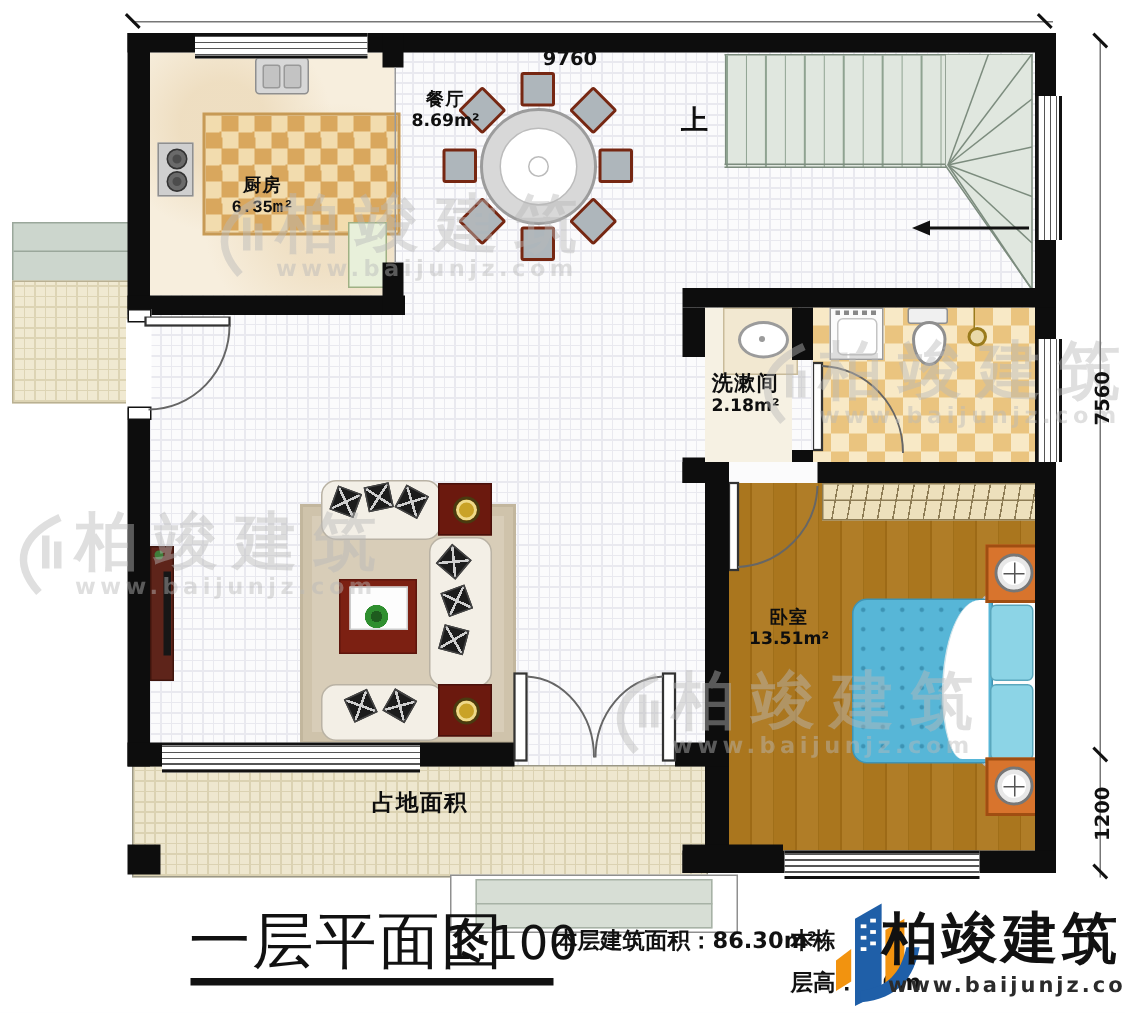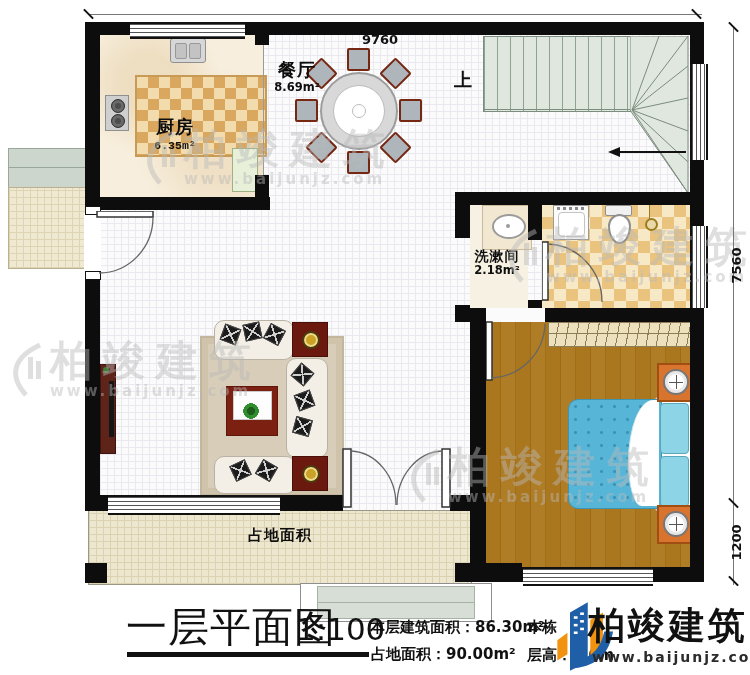--- a/index.html
+++ b/index.html
@@ -9,21 +9,21 @@
   .wall{position:absolute;background:#0d0d0d;z-index:20;}
   .jamb{position:absolute;background:#fff;border:1px solid #111;z-index:26;}
   .gridfloor{background-color:#fbfbfc;background-image:
      repeating-linear-gradient(0deg,#e9e9ef 0 1px,transparent 1px 7px),
      repeating-linear-gradient(90deg,#e9e9ef 0 1px,transparent 1px 7px);}
   .win-h{position:absolute;background:#fff;border-top:2px solid #111;border-bottom:2px solid #111;
      background-image:repeating-linear-gradient(180deg,#555 0 1px,transparent 1px 4px);z-index:25;}
   .win-v{position:absolute;background:#fff;border-left:2px solid #111;border-right:2px solid #111;
      background-image:repeating-linear-gradient(90deg,#555 0 1px,transparent 1px 4px);z-index:25;}
   .room-label{position:absolute;text-align:center;color:#0e0e0e;font-weight:bold;line-height:1.15;z-index:35;}
-  .room-label .nm{font-size:18px;letter-spacing:1px;display:block;}
+  .room-label .nm{font-size:12px;letter-spacing:1px;display:block;}
   .room-label .ar{font-size:11.5px;display:block;}
   .doorsvg{position:absolute;z-index:27;}
   .furn{position:absolute;z-index:12;}
   .watermark{position:absolute;z-index:40;opacity:.45;color:#b9b9b9;pointer-events:none;
      display:flex;align-items:center;gap:4px;}
   .watermark .wm-big{font-size:42px;font-weight:900;letter-spacing:11px;white-space:nowrap;line-height:1;}
   .watermark .wm-url{font-size:15px;font-weight:bold;letter-spacing:3px;white-space:nowrap;}
   .dim{position:absolute;color:#111;font-weight:bold;font-size:13px;z-index:45;}
   .dimline{position:absolute;background:#777;z-index:44;}
   .tick{position:absolute;width:13px;height:2px;background:#111;transform:rotate(45deg);z-index:45;}
@@ -219,20 +219,24 @@
     <span class="ar">6.35m²</span>
   </div>
   <div class="room-label" style="left:262px;top:60px;width:70px;">
     <span class="nm">餐厅</span>
     <span class="ar">8.69m²</span>
   </div>
   <div class="room-label" style="left:464px;top:248px;width:66px;">
     <span class="nm" style="font-size:14px;">洗漱间</span>
     <span class="ar">2.18m²</span>
   </div>
+  <div class="room-label" style="left:488px;top:405px;width:76px;">
+    <span class="nm">卧室</span>
+    <span class="ar">13.51m²</span>
+  </div>
   <div class="room-label" style="left:225px;top:527px;width:110px;">
     <span class="nm" style="font-size:15px;">占地面积</span>
   </div>
 
   <div class="watermark" style="left:138px;top:128px;">
     <svg width="42" height="58" viewBox="0 0 42 58">
         <path d="M36,4 C10,16 4,34 22,54" fill="none" stroke="#b9b9b9" stroke-width="5"></path>
         <rect x="24" y="16" width="5" height="22" fill="#b9b9b9"></rect>
         <rect x="32" y="20" width="5" height="18" fill="#b9b9b9"></rect>
       </svg>
@@ -284,23 +288,20 @@
   <div class="tick" style="left:727px;top:502px;"></div>
   <div class="tick" style="left:727px;top:580px;"></div>
   <div class="dim" style="left:706px;top:258px;width:60px;text-align:center;transform:rotate(-90deg);">7560</div>
   <div class="dim" style="left:706px;top:535px;width:60px;text-align:center;transform:rotate(-90deg);">1200</div>
 
   <div class="tb" style="left:126px;top:600px;font-size:41px;font-weight:normal;letter-spacing:1px;">一层平面图</div>
   <div class="tb" style="left:127px;top:652px;width:242px;height:5px;background:#111;"></div>
   <div class="tb" style="left:296px;top:611px;font-size:31px;">1:100</div>
   <div class="tb" style="left:370px;top:618px;font-size:15px;font-weight:bold;white-space:nowrap;">
     <span>本层建筑面积：</span><span>86.30m²</span>
-  </div>
-  <div class="tb" style="left:371px;top:645px;font-size:15px;font-weight:bold;white-space:nowrap;">
-    <span>占地面积：</span><span>90.00m²</span>
   </div>
   <div class="tb" style="left:527px;top:618px;font-size:15px;font-weight:bold;z-index:50;">本栋</div>
   <div class="tb" style="left:527px;top:646px;font-size:15px;font-weight:bold;z-index:50;">层高：3.6m</div>
 
   <svg class="abs" style="left:551px;top:596px;z-index:60;" width="76" height="76" viewBox="0 0 60 60">
     <polygon points="5,35 13,29 13,46 5,51" fill="#f2930f"></polygon>
     <polygon points="15,13 29,5 29,52 15,59" fill="#1f5fa8"></polygon>
     <polygon points="31,19 41,13 41,46 31,52" fill="#f2930f"></polygon>
     <path d="M18,57 C38,55 46,44 49,28 L42,28 C39,42 32,49 18,51 Z" fill="#1f5fa8"></path>
     <g fill="#fff">

